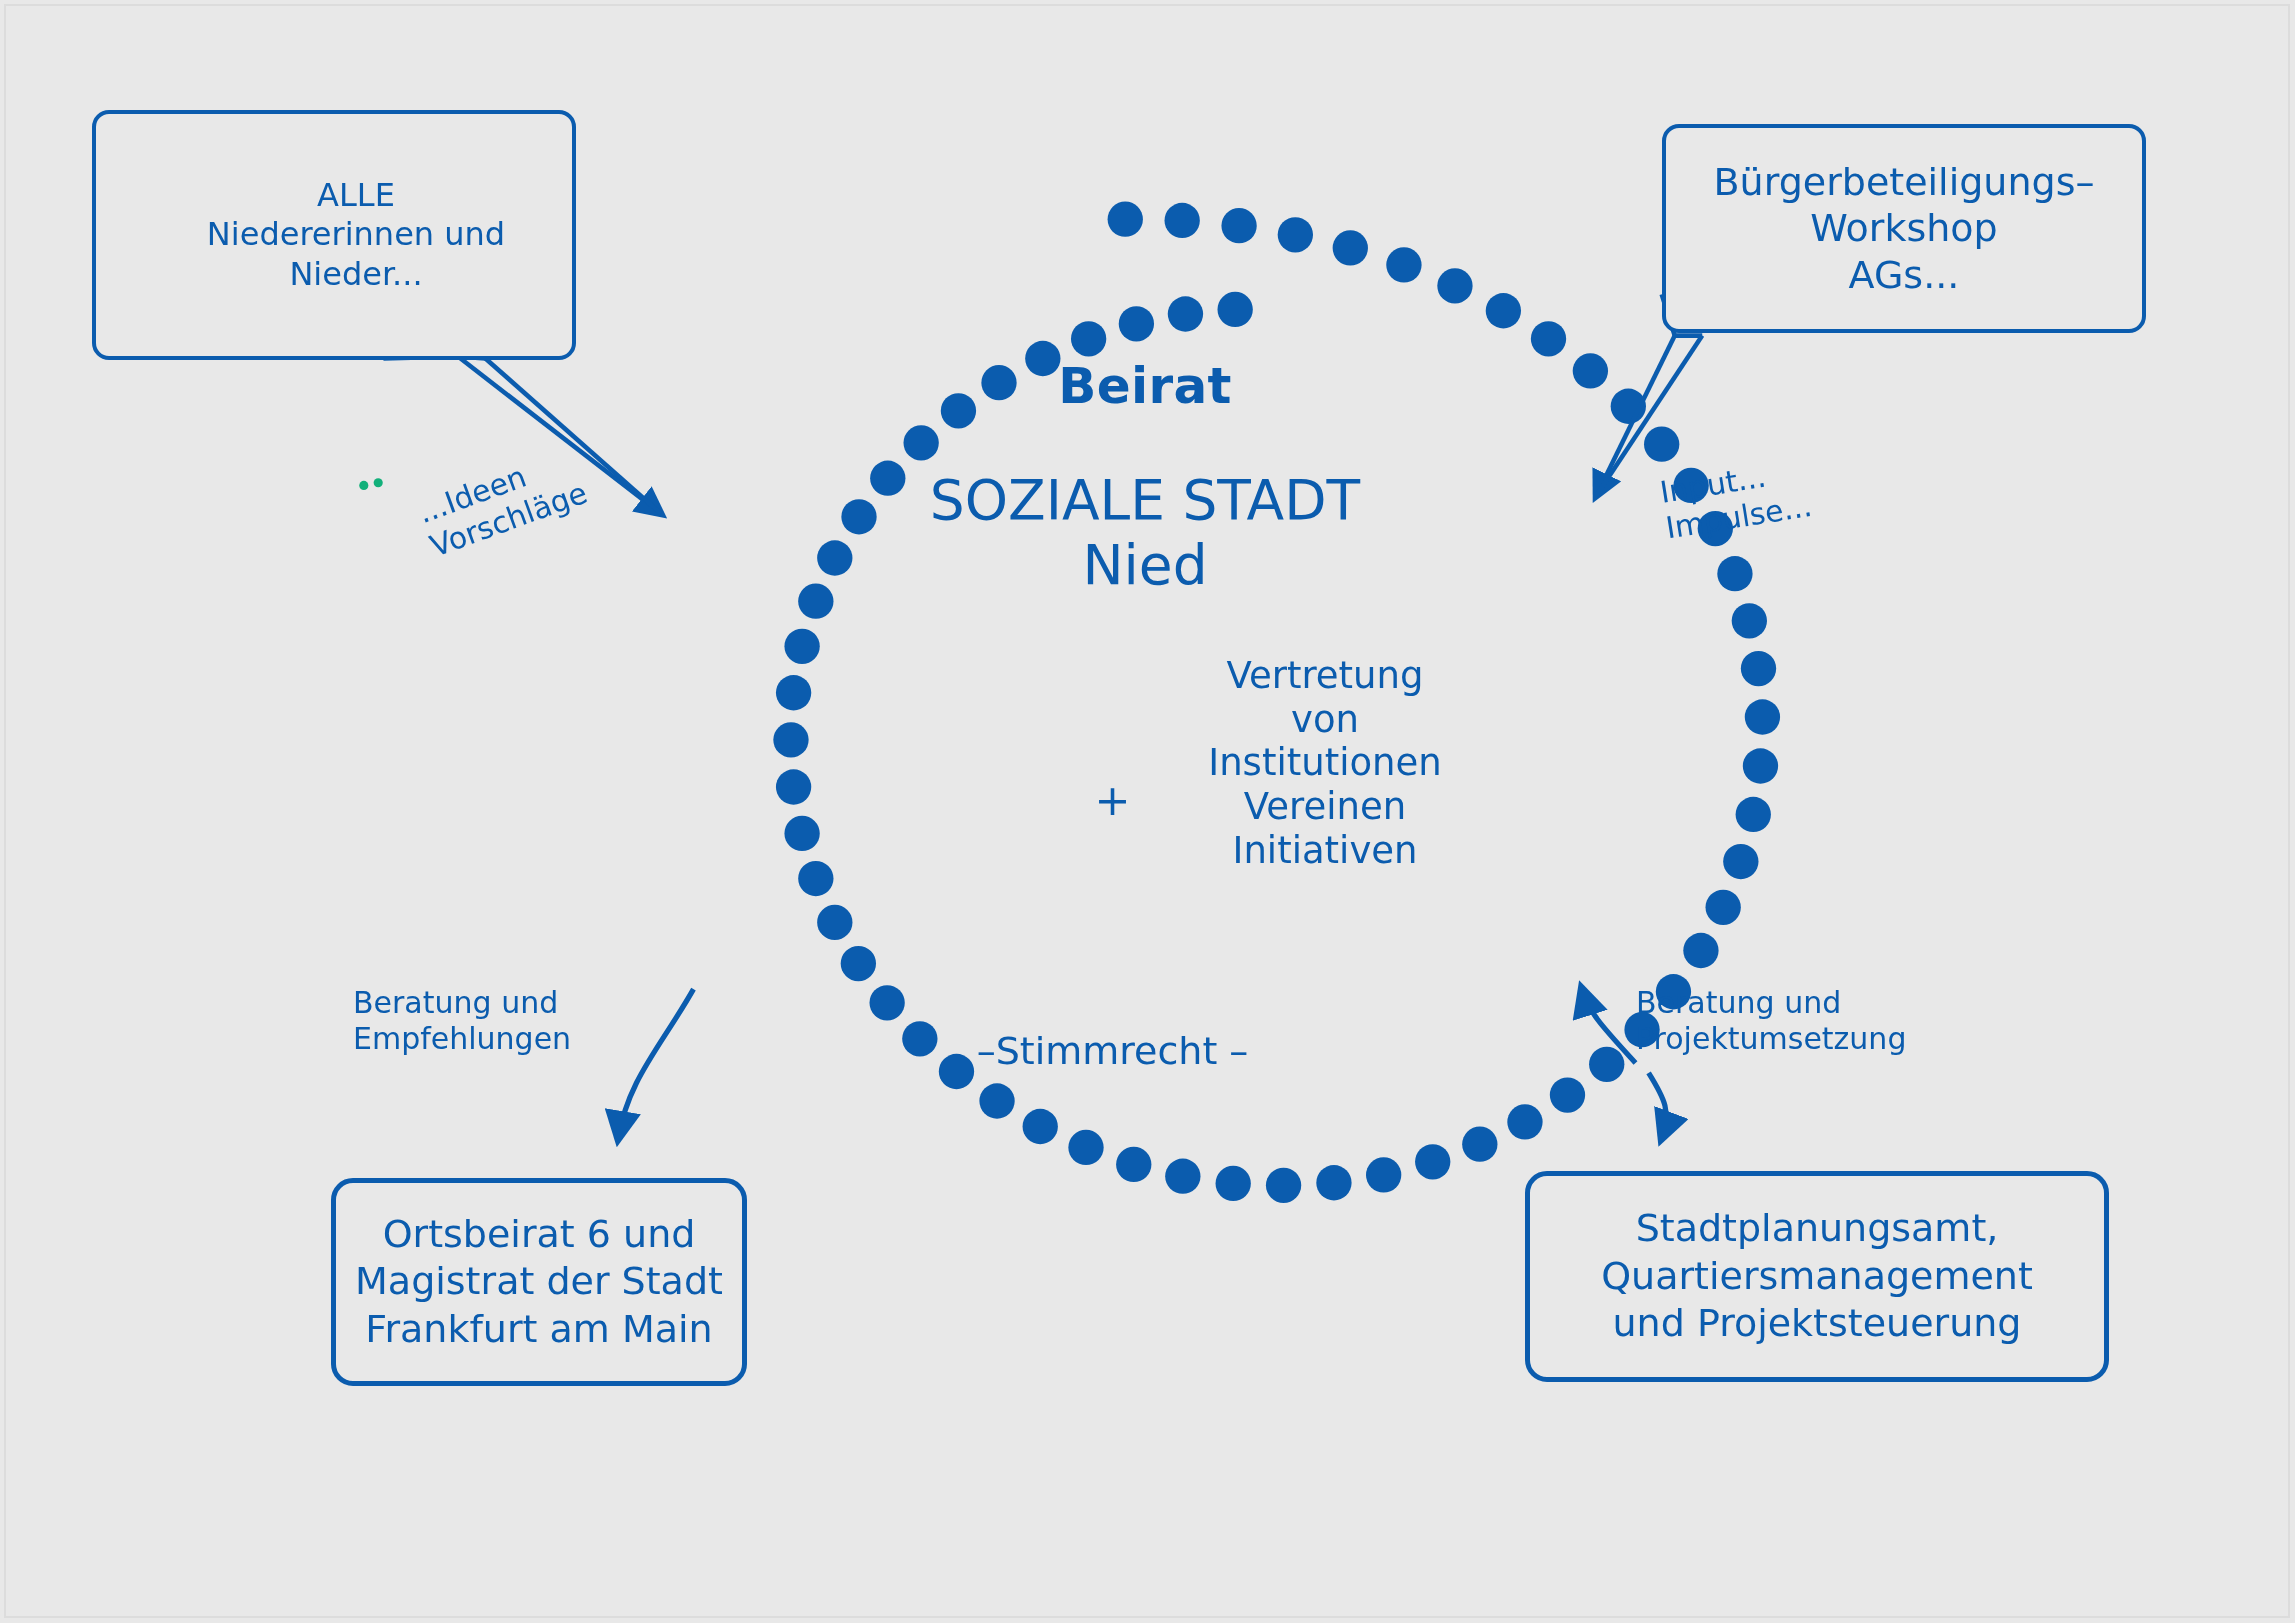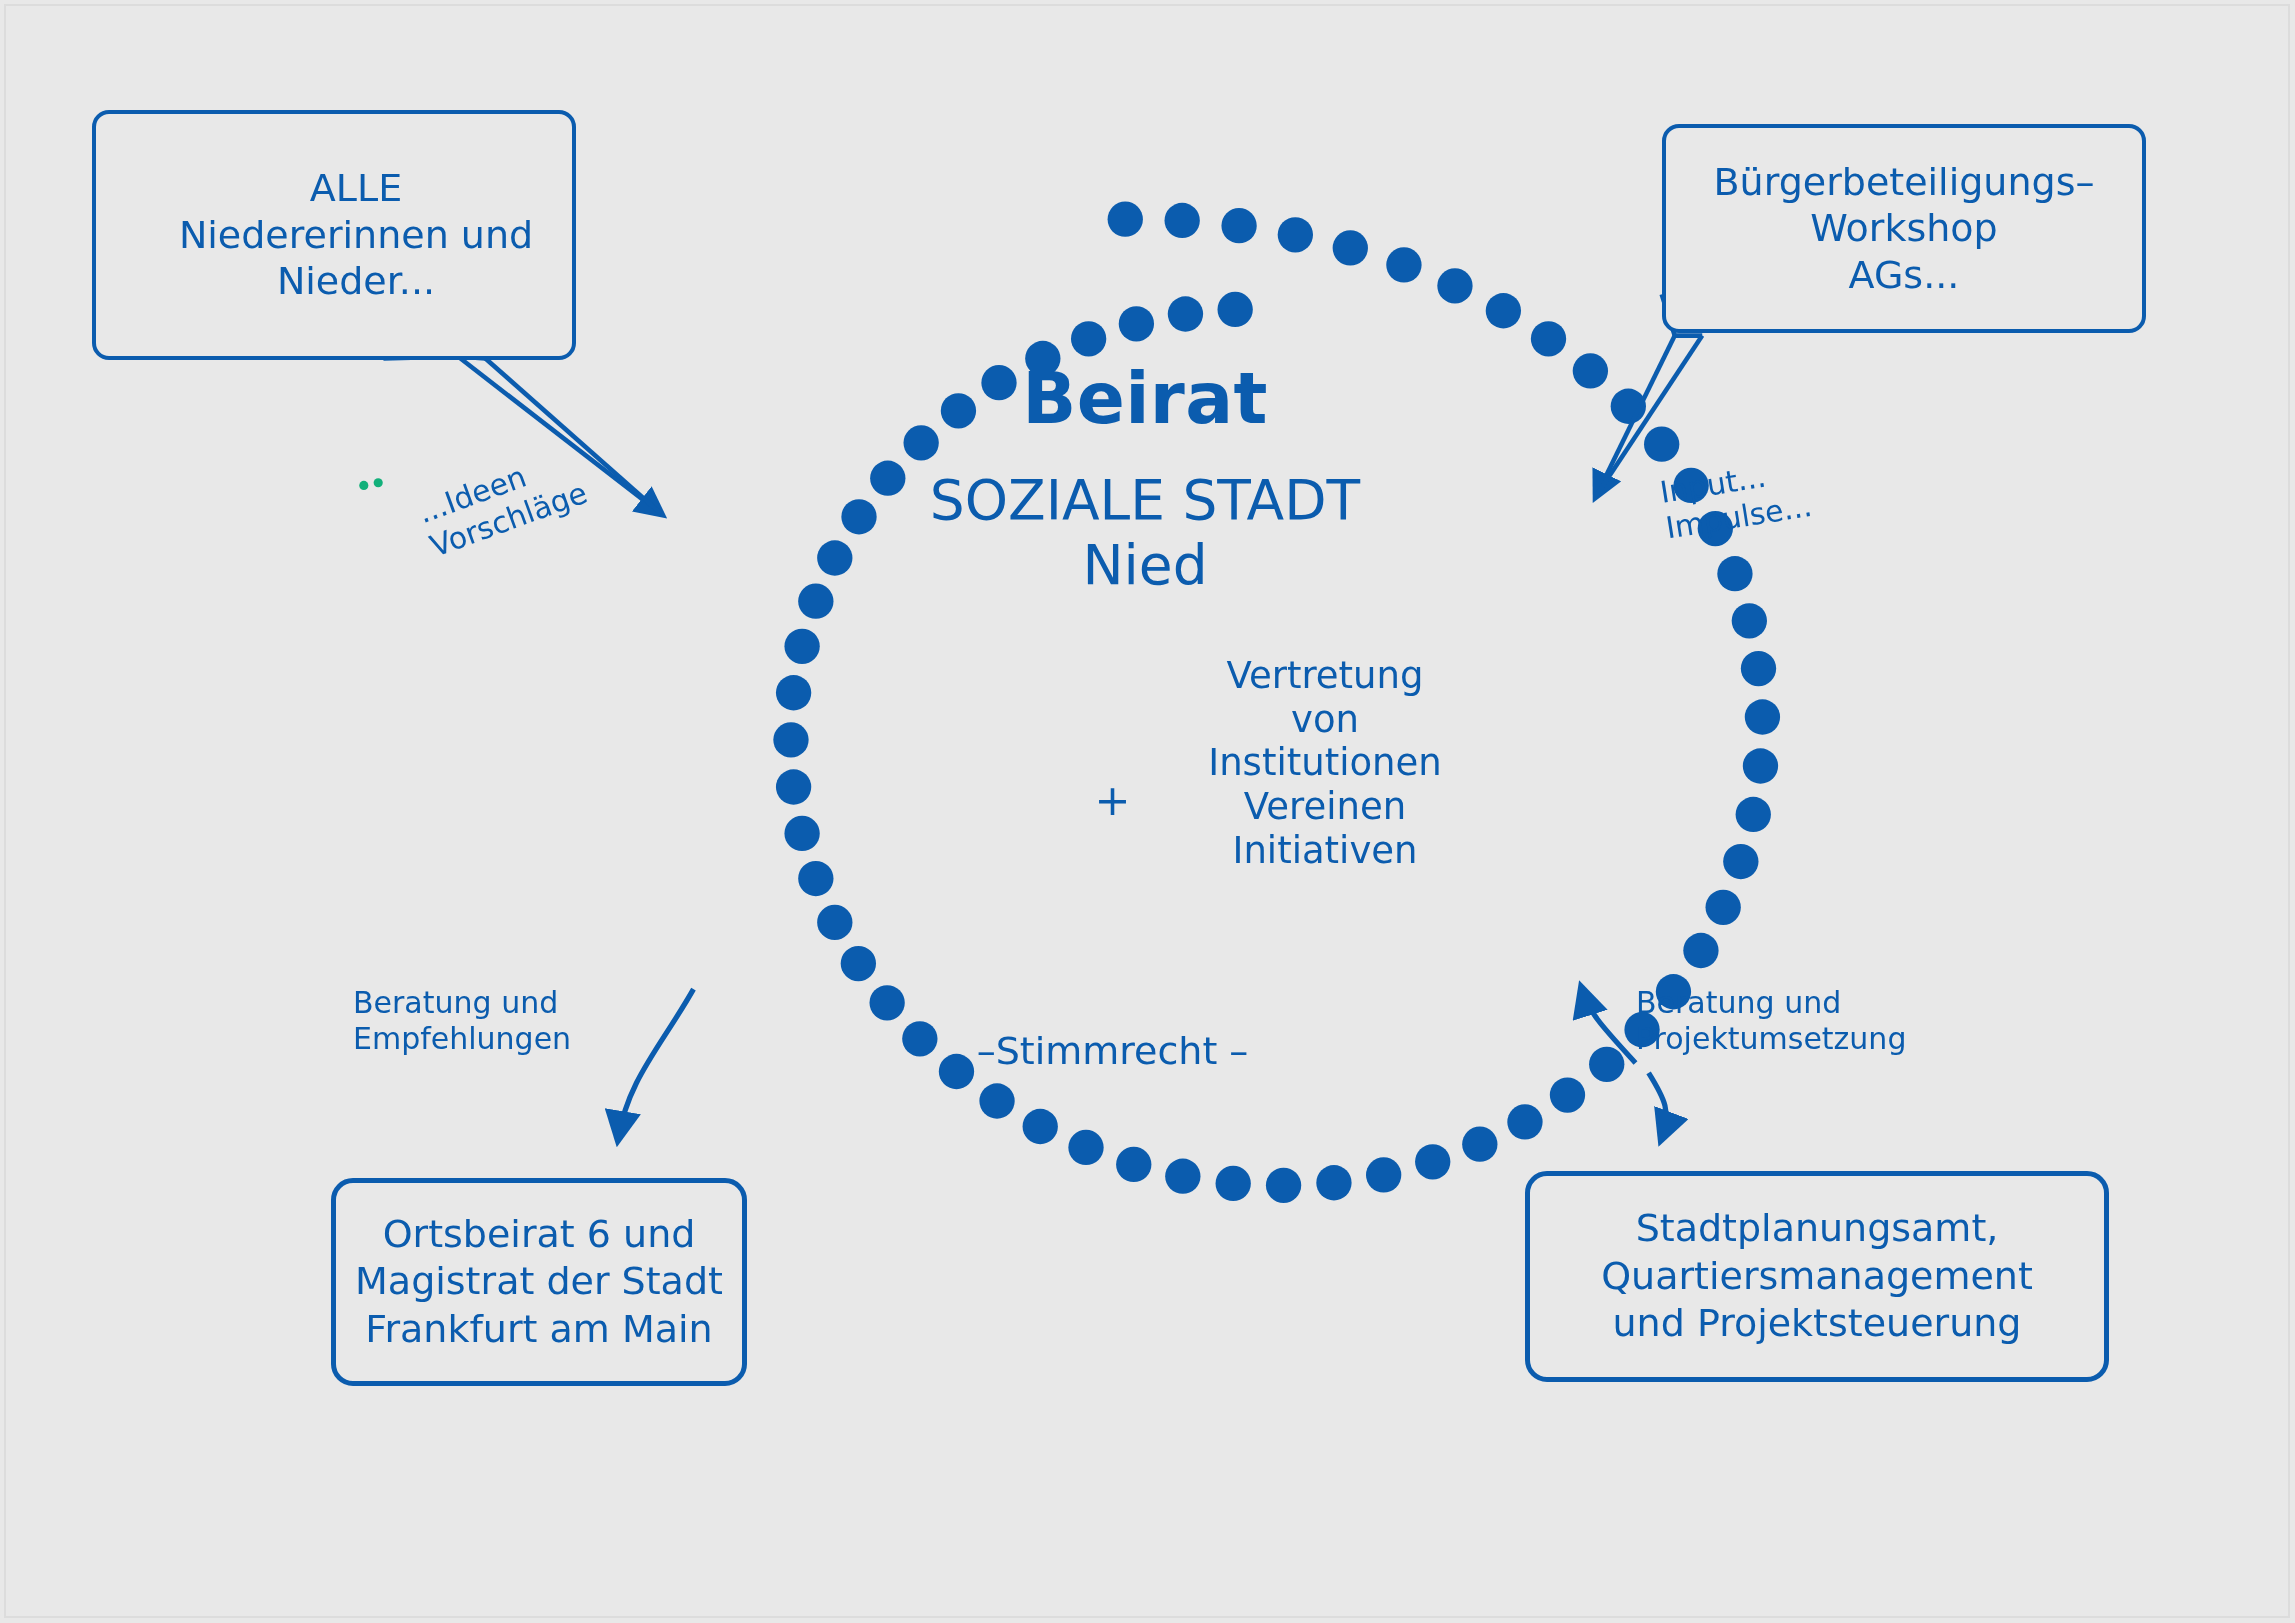--- a/index.html
+++ b/index.html
@@ -38,21 +38,21 @@
     color: #0b5cae;
     text-align: center;
     display: flex;
     align-items: center;
     justify-content: center;
     line-height: 1.22;
     white-space: pre-line;
   }
   #bubble-alle {
     left: 92px; top: 110px; width: 484px; height: 250px;
-    font-size: 38px;
+    font-size: 32px;
     padding-left: 44px;
   }
   #bubble-workshop {
     left: 1662px; top: 124px; width: 484px; height: 209px;
     font-size: 38px;
   }
   .box {
     position: absolute;
     box-sizing: border-box;
     border: 5.9px solid #0b5cae;
@@ -77,21 +77,21 @@
   
   .center-text {
     position: absolute;
     color: #0b5cae;
     text-align: center;
     line-height: 1.18;
     white-space: pre-line;
   }
   #title-beirat {
     left: 818px; top: 357px; width: 654px;
-    font-size: 71px; font-weight: bold;
+    font-size: 50px; font-weight: bold;
     letter-spacing: 0.3px;
   }
   #title-soziale {
     left: 818px; top: 468px; width: 654px;
     font-size: 55px;
   }
   #col-left {
     left: 707px; top: 654px; width: 334px;
     font-size: 37px;
   }

